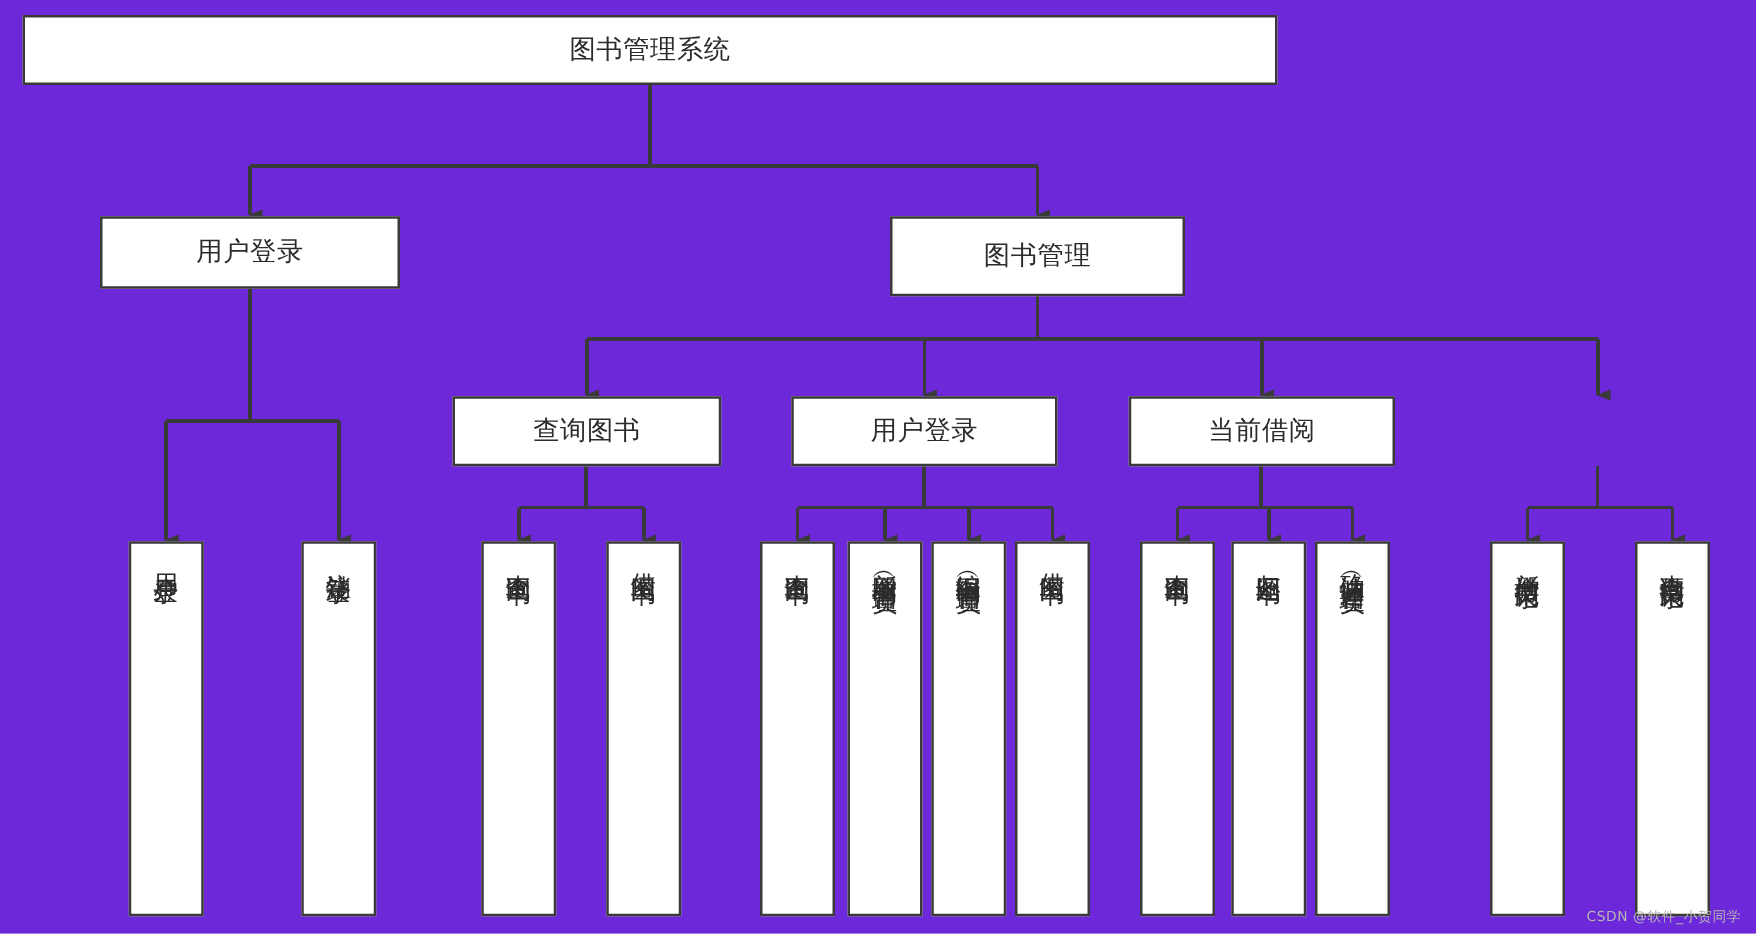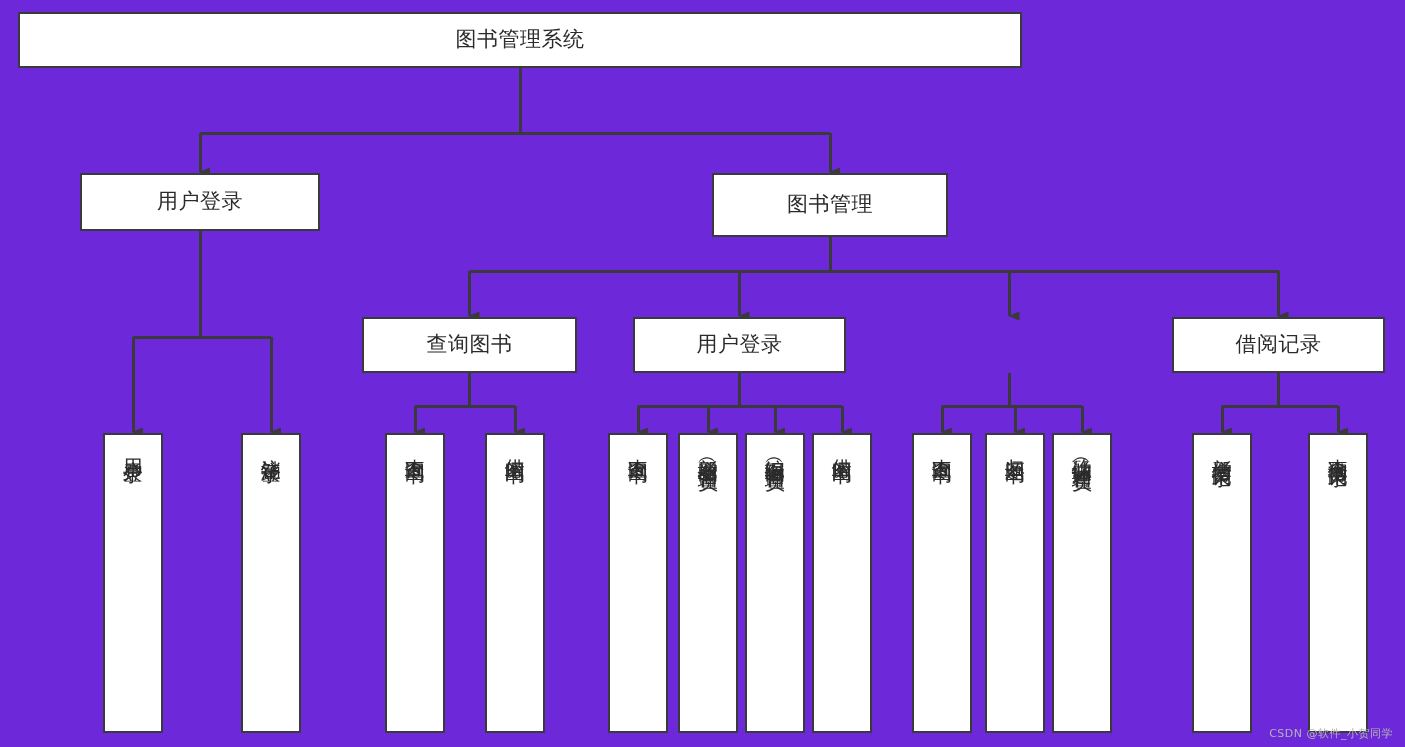--- a/index.html
+++ b/index.html
@@ -128,22 +128,22 @@
   <div class="node horizontal" style="left: 712px; top: 173px; width: 236px; height: 64px;">
     <span class="node-label">图书管理</span>
   </div>
 
   <div class="node horizontal" style="left: 362px; top: 317px; width: 215px; height: 56px;">
     <span class="node-label">查询图书</span>
   </div>
   <div class="node horizontal" style="left: 633px; top: 317px; width: 213px; height: 56px;">
     <span class="node-label">用户登录</span>
   </div>
-  <div class="node horizontal" style="left: 1172px; top: 317px; width: 213px; height: 56px;">
-    <span class="node-label">借阅记录</span>
+  <div class="node horizontal" style="left: 903px; top: 317px; width: 213px; height: 56px;">
+    <span class="node-label">当前借阅</span>
   </div>
 
   <div class="node vertical" style="left: 103px; top: 433px; width: 60px; height: 300px;">
     <span class="node-label">用户登录</span>
   </div>
   <div class="node vertical" style="left: 241px; top: 433px; width: 60px; height: 300px;">
     <span class="node-label">注销登录</span>
   </div>
 
   <div class="node vertical" style="left: 385px; top: 433px; width: 60px; height: 300px;">

